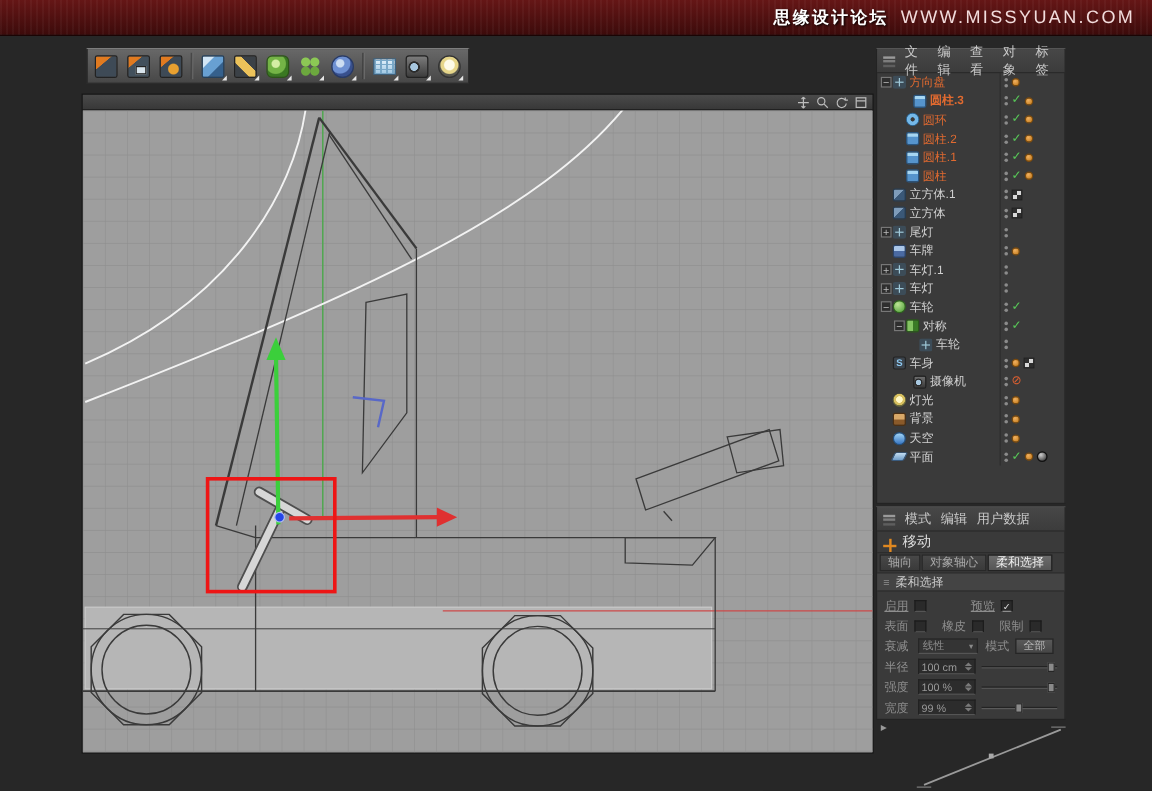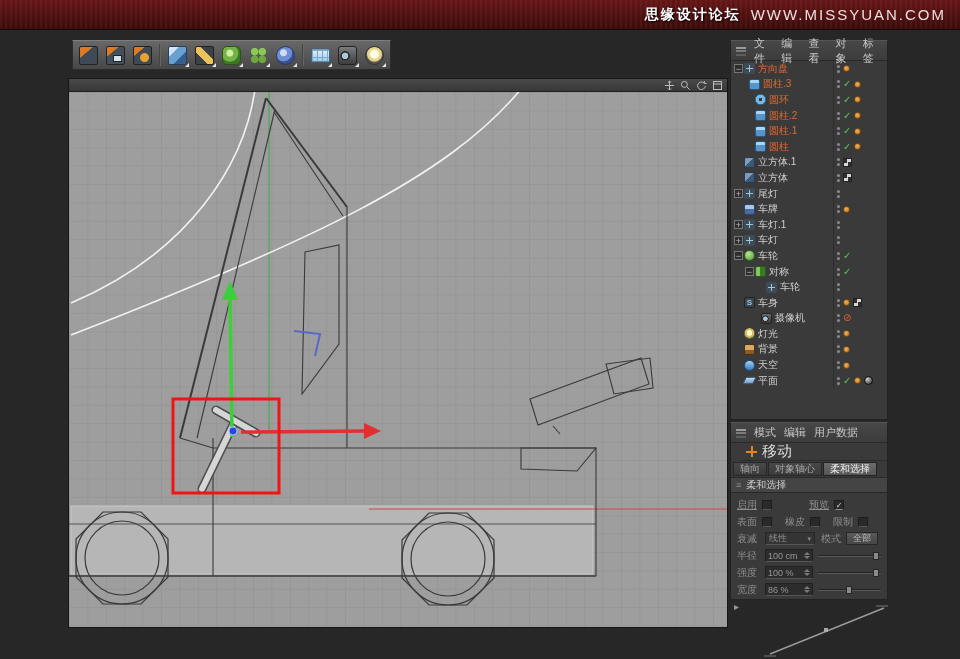--- a/index.html
+++ b/index.html
@@ -91,21 +91,21 @@
   .ticn-spline{background:#3c444c;border:1px solid #222;color:#8cc8f0;font-size:8px;font-weight:bold;text-align:center;line-height:10px;}
   .ticn-spline::after{content:"S";}
   .ticn-camera{background:radial-gradient(circle at 38% 52%,#a8c8e0 0 2px,#2a2a2a 2.5px 3px,rgba(0,0,0,0) 3.5px),linear-gradient(#6e6e6e,#383838);border:1px solid #222;}
   .ticn-light{border-radius:50%;background:radial-gradient(circle at 50% 45%,#fff8c8 0 2.5px,#d8c060 3px 4.5px,#6a6a3c 5px);}
   .ticn-background{background:linear-gradient(180deg,#d8a868 0 50%,#8a5a2a 52%);border:1px solid #4c3014;}
   .ticn-sky{border-radius:50%;background:linear-gradient(180deg,#a2d6f8,#3876c2);border:1px solid #24507e;}
   .ticn-plane{background:linear-gradient(180deg,#c2dcf0,#6e9cc8);border:1px solid #3a5c80;transform:scaleY(.65) skewX(-18deg);}
 
   
   .am-panel{position:absolute;left:730px;top:422px;width:158px;height:178px;background:#3a3a3a;border:1px solid #232323;border-top-color:#555;}
-  .am-tool{height:18px;display:flex;align-items:center;gap:5px;padding:0 5px;color:#ddd;font-size:15px;border-bottom:1px solid #2c2c2c;margin-left:10px;}
+  .am-tool{height:18px;display:flex;align-items:flex-end;gap:5px;padding:0 5px;color:#ddd;font-size:12px;border-bottom:1px solid #2c2c2c;}
   .move-ic{width:11px;height:11px;background:
      linear-gradient(#e08820 0 0) center/2px 11px no-repeat,
      linear-gradient(#e08820 0 0) center/11px 2px no-repeat;}
   .am-tabs{display:flex;padding:1px 2px;gap:1px;border-bottom:1px solid #2a2a2a;}
   .am-tab{height:14px;padding:0 6px;font-size:10px;display:flex;align-items:center;color:#a8a8a8;background:linear-gradient(#484848,#3a3a3a);border:1px solid #282828;cursor:default;white-space:nowrap;}
   .am-tab.active{background:linear-gradient(#6c6c6c,#565656);color:#efefef;border-color:#222;}
   .am-section{height:15px;display:flex;align-items:center;padding:0 5px;font-size:10px;color:#cccccc;background:#444;border-bottom:1px solid #282828;}
   .am-section::before{content:"≡";margin-right:5px;color:#909090;font-size:9px;}
   .am-body{padding:3px 6px 0 6px;}
   .am-row{display:flex;align-items:center;height:17px;font-size:10px;color:#8e8e8e;}
@@ -281,21 +281,21 @@
           <span class="ticn ticn-null"></span>
           <span class="t-label sel">方向盘</span>
           <span class="t-tags">
             <span class="tag-dots">
               <i class="dot"></i>
               <i class="dot"></i>
             </span>
             <span class="tag-orange"></span>
           </span>
         </div>
-        <div class="t-row" style="padding-left: 8px;">
+        <div class="t-row" style="padding-left: 20px; font-weight: bold;">
           <span class="t-toggle"></span>
           <span class="ticn ticn-cylinder"></span>
           <span class="t-label sel">圆柱.3</span>
           <span class="t-tags">
             <span class="tag-dots">
               <i class="dot"></i>
               <i class="dot"></i>
             </span>
             <span class="tag-check">✓</span>
             <span class="tag-orange"></span>
@@ -608,21 +608,21 @@
               <i class="dn"></i>
             </span>
           </span>
           <span class="slider">
             <i class="handle" style="left: calc(93% - 4px);"></i>
           </span>
         </div>
         <div class="am-row">
           <span class="am-label w28">宽度</span>
           <span class="numbox">
-            <span>86 %</span>
+            <span>99 %</span>
             <span class="stepper">
               <i class="up"></i>
               <i class="dn"></i>
             </span>
           </span>
           <span class="slider">
             <i class="handle" style="left: calc(50% - 4px);"></i>
           </span>
         </div>
       </div>

